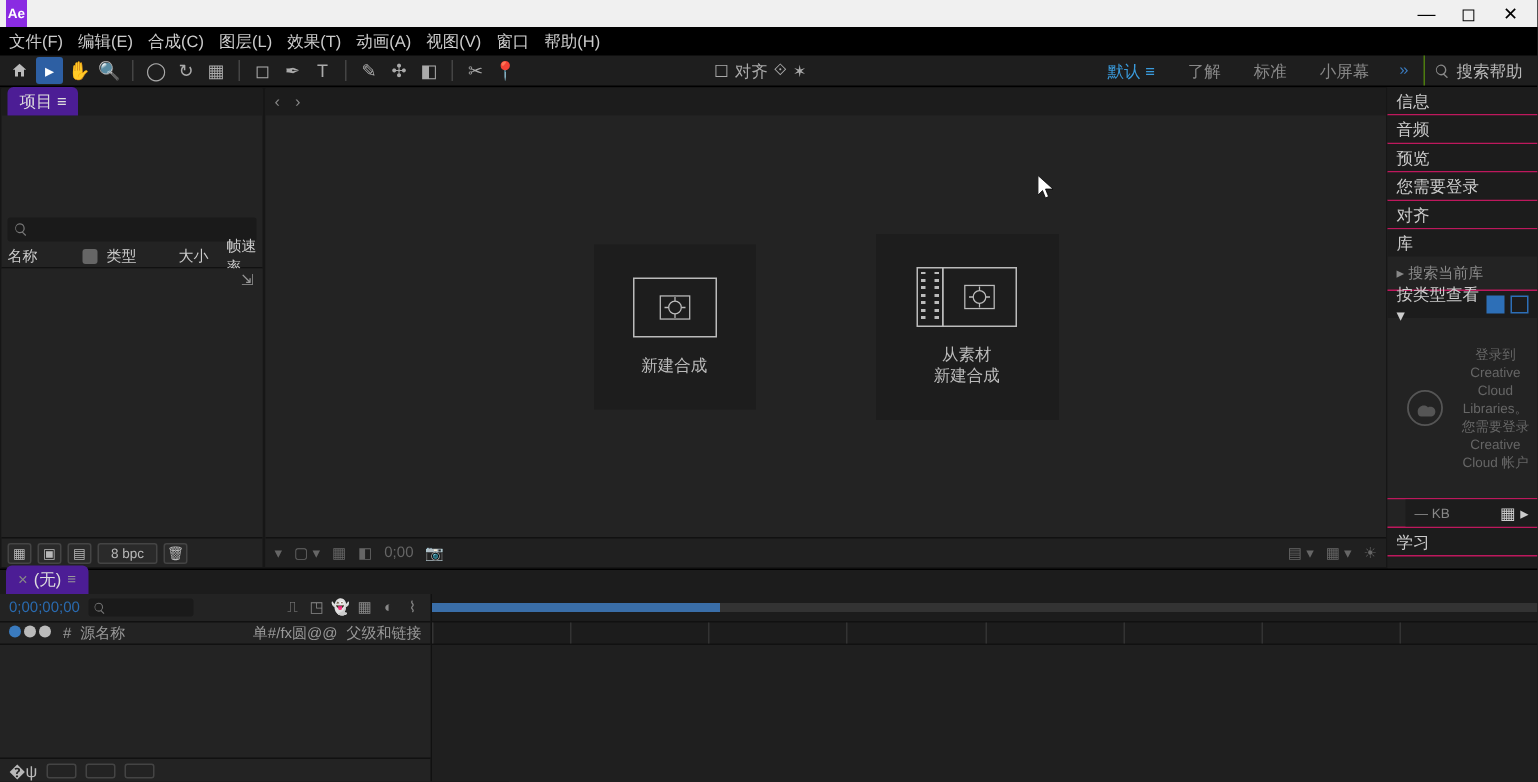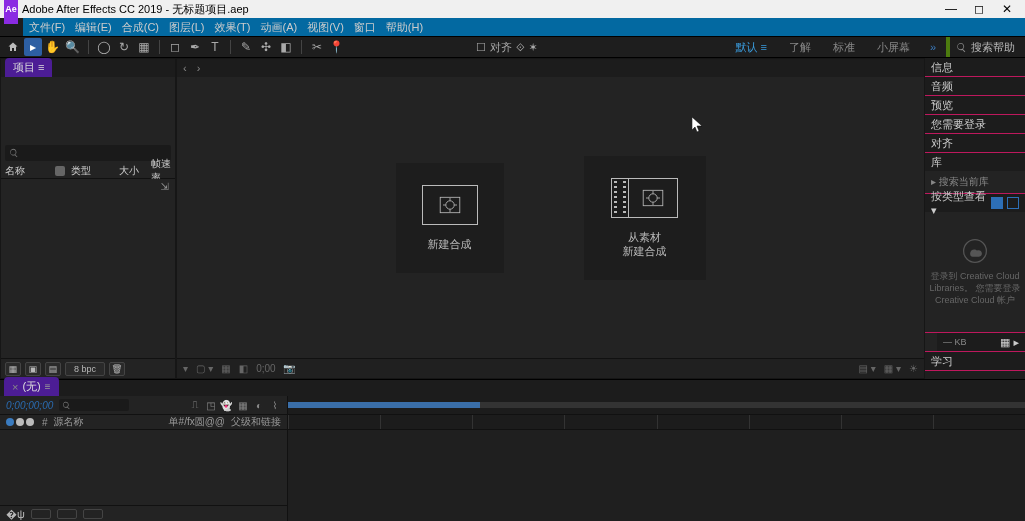--- a/index.html
+++ b/index.html
@@ -17,22 +17,22 @@
   }
   .titlebar .ae-icon {
     width: 14px; height: 30px; background: #8a2be2;
     display: inline-flex; align-items: center; justify-content: center;
     font-size: 9px; font-weight: bold; color: #fff; margin-right: 4px;
   }
   .titlebar .spacer { flex: 1; }
   .titlebar .winbtn { width: 28px; text-align: center; font-size: 12px; cursor: default;}
   
   .menubar {
-    height: 18px; background: #0369a1; display: flex; align-items: center;
-    padding: 0 6px; gap: 10px; font-size: 11px; color: #ccc; margin-left: 23px;
+    height: 18px; background: #000000; display: flex; align-items: center;
+    padding: 0 6px; gap: 10px; font-size: 11px; color: #ccc;
   }
   .menubar span { cursor: default; }
   
   .toolbar {
     height: 22px; background: #1e1e1e; border-top:1px solid #000; border-bottom:1px solid #000;
     display: flex; align-items: center; padding: 0 4px; gap:2px;
   }
   .tbtn {
     width:18px; height:18px; display:flex; align-items:center; justify-content:center;
     color:#aaa; font-size:12px; border-radius:2px;
@@ -40,21 +40,21 @@
   .tbtn.active { background:#2d5fa3; color:#fff;}
   .tbtn.home svg { width:12px; height:12px; fill:#bbb;}
   .toolbar .sep { width:1px; height:14px; background:#444; margin:0 4px;}
   .toolbar .toolitem { color:#aaa; font-size:11px; padding:0 6px; display:flex; align-items:center; gap:4px;}
   .toolbar .spacer{flex:1;}
   .toolbar .right-link{color:#3a7bbf; padding:0 8px; font-size:11px;}
   .toolbar .ws-item{ color:#888; padding:0 10px; font-size:11px;}
   .toolbar .ws-item.active{color:#3a9bdc;}
   .toolbar .search{
     display:flex; align-items:center; gap:4px; padding:0 6px;
-    border-left:4px solid #4d7c0f; height:100%;
+    border-left:1px solid #4d7c0f; height:100%;
   }
   .toolbar .search svg{width:11px;height:11px;fill:#888;}
   
   .main {
     flex:1; display:flex; min-height:0;
   }
   .panel { background:#232323; border:1px solid #161616;}
   .tabrow{ height:18px; background:#1c1c1c; display:flex; align-items:flex-end; padding:0 4px; gap:2px;}
   .tab{ background:#4c1d95; padding:2px 8px; font-size:11px; color:#ddd; border-top-left-radius:4px; border-top-right-radius:4px; display:flex; align-items:center; gap:4px;}
   .tab .menu{font-size:10px; color:#999;}
@@ -97,33 +97,33 @@
   
   .right{width:100px; display:flex; flex-direction:column;}
   .rpanel{border-bottom:1px solid #be185d; background:#232323;}
   .rpanel .rtab{height:18px; display:flex; align-items:center; padding:0 6px; font-size:11px; color:#ccc; background:#1c1c1c;}
   .rpanel .rbody{padding:4px 6px; font-size:10px; color:#888;}
   .rpanel.lib .rtab{justify-content:space-between;}
   .rpanel.lib .icons{display:flex;gap:4px;}
   .rpanel.lib .icons .ic{width:12px;height:12px;}
   .rpanel.lib .icons .grid{background:#2d6fb7;}
   .rpanel.lib .icons .list{border:1px solid #2d6fb7;}
-  .lib-body{height:120px; display:flex; flex-direction:column; align-items:center; justify-content:center; gap:6px;}
+  .lib-body{height:120px; display:flex; flex-direction:row; align-items:center; justify-content:center; gap:6px;margin-left:12px;}
   .cc-logo{width:26px;height:26px;}
   .cc-logo svg{width:26px;height:26px; fill:#555;}
   .lib-text{font-size:9px; color:#666; text-align:center; padding:0 4px; line-height:12px;}
   .rpanel.kb .rtab{justify-content:space-between;margin-left:12px;}
   .rpanel.kb .kb-unit{font-size:9px;color:#888;}
   
   .bottom{height:142px; display:flex; flex-direction:column; border-top:1px solid #000;}
   .bt-tabrow{height:16px; background:#1c1c1c; display:flex; align-items:flex-end; padding:0 4px;}
   .bt-body{flex:1; display:flex;}
   .tl-left{width:288px; background:#232323; border-right:1px solid #111; display:flex; flex-direction:column;}
   .tl-row1{height:18px; display:flex; align-items:center; gap:6px; padding:0 6px;}
-  .tl-time{color:#2a6bb0; font-size:10px;font-style:italic;}
+  .tl-time{color:#2a6bb0; font-size:10px;}
   .tl-search{flex:0 0 70px; height:12px; background:#1a1a1a; border-radius:2px; display:flex;align-items:center; padding:0 3px;}
   .tl-search svg{width:9px;height:9px;fill:#777;}
   .tl-icons{display:flex; gap:4px; margin-left:auto;}
   .tl-icons .ti{width:12px;height:12px; color:#888; font-size:10px; display:flex;align-items:center;justify-content:center;}
   .tl-headers{height:16px; border-top:1px solid #111; border-bottom:1px solid #111; display:flex; align-items:center; padding:0 6px; font-size:10px; color:#999; gap:6px;}
   .tl-headers .dots span{width:8px;height:8px;border-radius:50%;display:inline-block;margin-right:2px;}
   .tl-body{flex:1; background:#232323;}
   .tl-foot{height:16px; border-top:1px solid #111; display:flex; align-items:center; padding:0 6px; gap:6px;}
   .tl-foot .sw{width:20px;height:10px;border:1px solid #444;border-radius:2px;}
   .tl-right{flex:1; background:#1c1c1c; display:flex; flex-direction:column;}
@@ -132,21 +132,20 @@
   .ruler .slider .handle{position:absolute; left:0; width:26%; height:6px; background:#3a6ea8;}
   .ticks{height:16px; border-top:1px solid #111; border-bottom:1px solid #111; display:flex;}
   .ticks .tick{flex:1; border-left:1px solid #333; font-size:8px; color:#666; padding-left:2px;}
   .tl-area{flex:1; background:#1f1f1f;}
 </style>
 </head>
 <body>
 
 <div class="titlebar">
   <span class="ae-icon">Ae</span>
-  <span>Adobe After Effects CC 2019 - 无标题项目.aep</span>
   <span class="spacer"></span>
   <span class="winbtn">—</span>
   <span class="winbtn">◻</span>
   <span class="winbtn">✕</span>
 </div>
 
 <div class="menubar">
   <span>文件(F)</span>
   <span>编辑(E)</span>
   <span>合成(C)</span>

